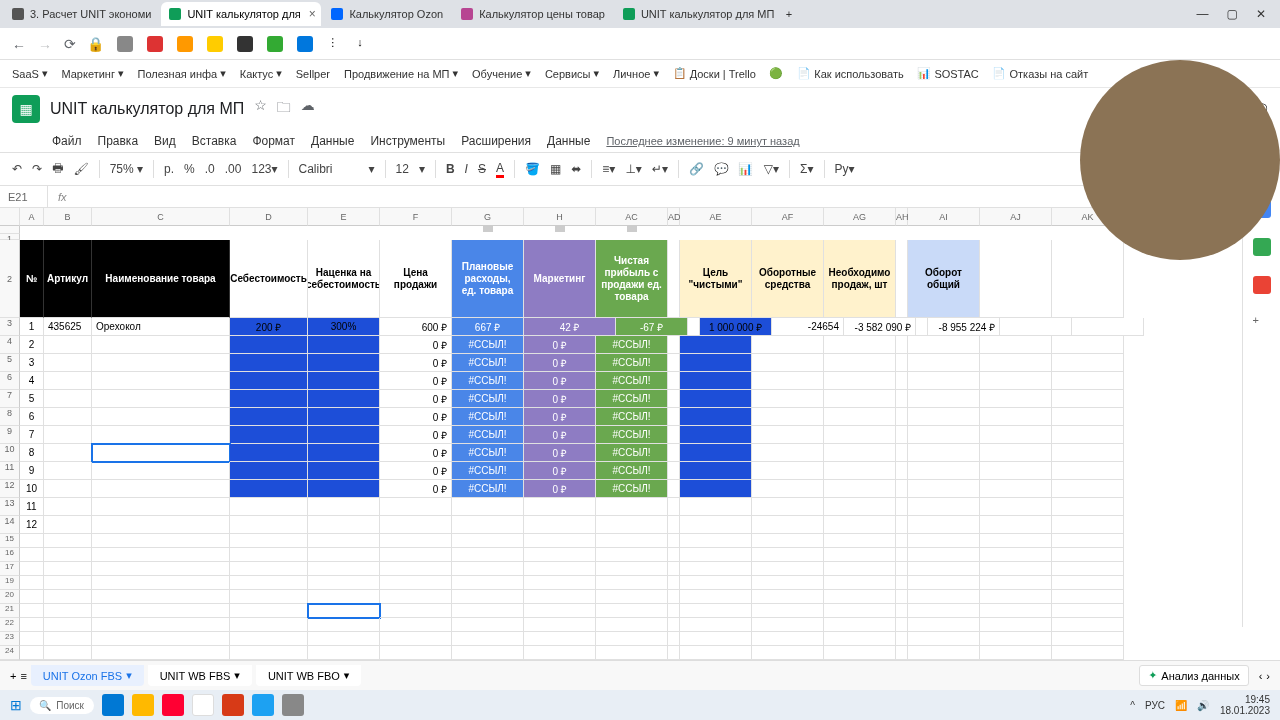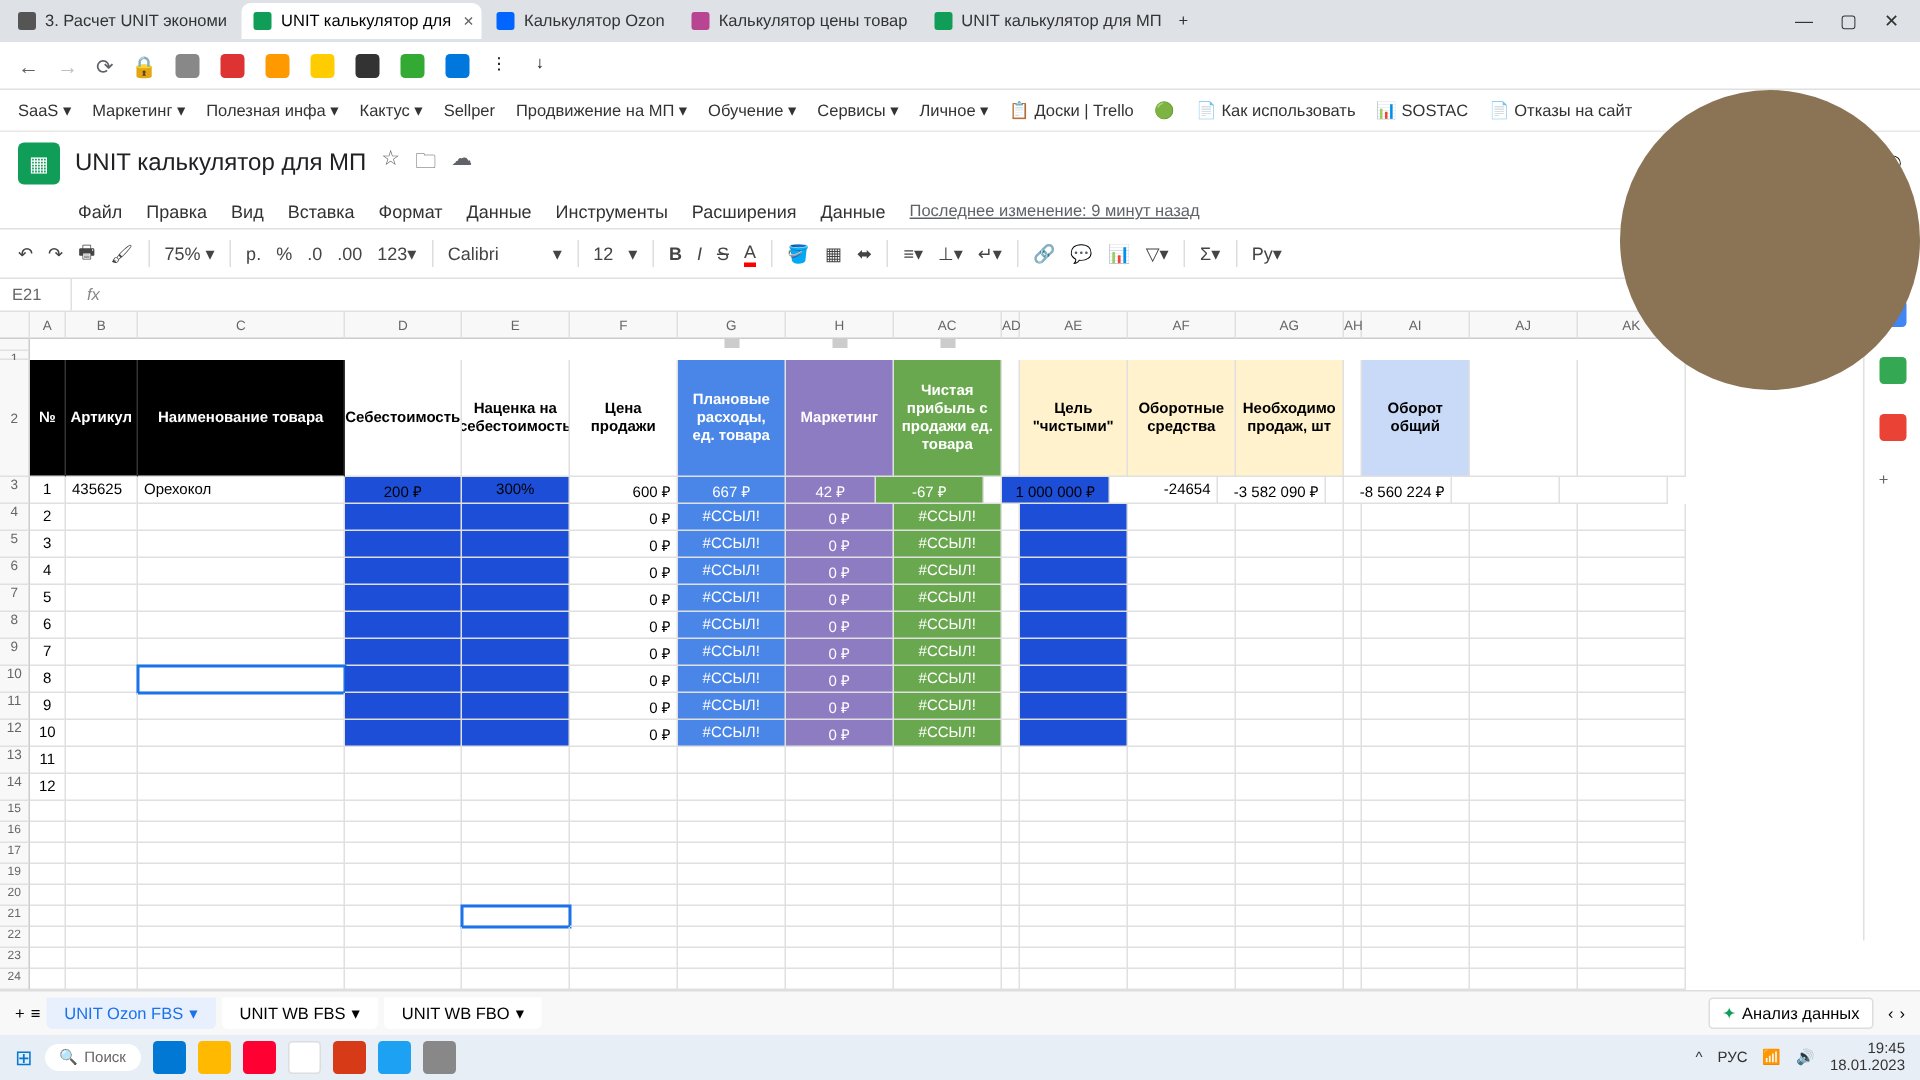--- a/index.html
+++ b/index.html
@@ -277,28 +277,28 @@
 
     <div class="row">
       <div class="rowhead">3</div>
       <div class="cell c" style="width:24px">1</div>
       <div class="cell" style="width:48px">435625</div>
       <div class="cell" style="width:138px">Орехокол</div>
       <div class="cell yellow c" style="width:78px">200 ₽</div>
       <div class="cell yellow c" style="width:72px">300%</div>
       <div class="cell r" style="width:72px">600 ₽</div>
       <div class="cell blue c" style="width:72px">667 ₽</div>
-      <div class="cell purple c" style="width:60px">42 ₽</div>
+      <div class="cell purple c" style="width:92px">42 ₽</div>
       <div class="cell green c" style="width:72px">-67 ₽</div>
       <div class="cell" style="width:12px"></div>
       <div class="cell yellow c" style="width:72px">1 000 000 ₽</div>
       <div class="cell r" style="width:72px">-24654</div>
       <div class="cell r" style="width:72px">-3 582 090 ₽</div>
       <div class="cell" style="width:12px"></div>
-      <div class="cell r" style="width:72px">-8 560 224 ₽</div>
+      <div class="cell r" style="width:72px">-8 955 224 ₽</div>
       <div class="cell" style="width:72px"></div>
       <div class="cell" style="width:72px"></div>
     </div>
 
     <div id="rows">
         <div class="row">
     <div class="rowhead">4</div>
     <div class="cell c" style="width:24px">2</div>
     <div class="cell" style="width:48px"></div>
     <div class="cell" style="width:138px"></div>

